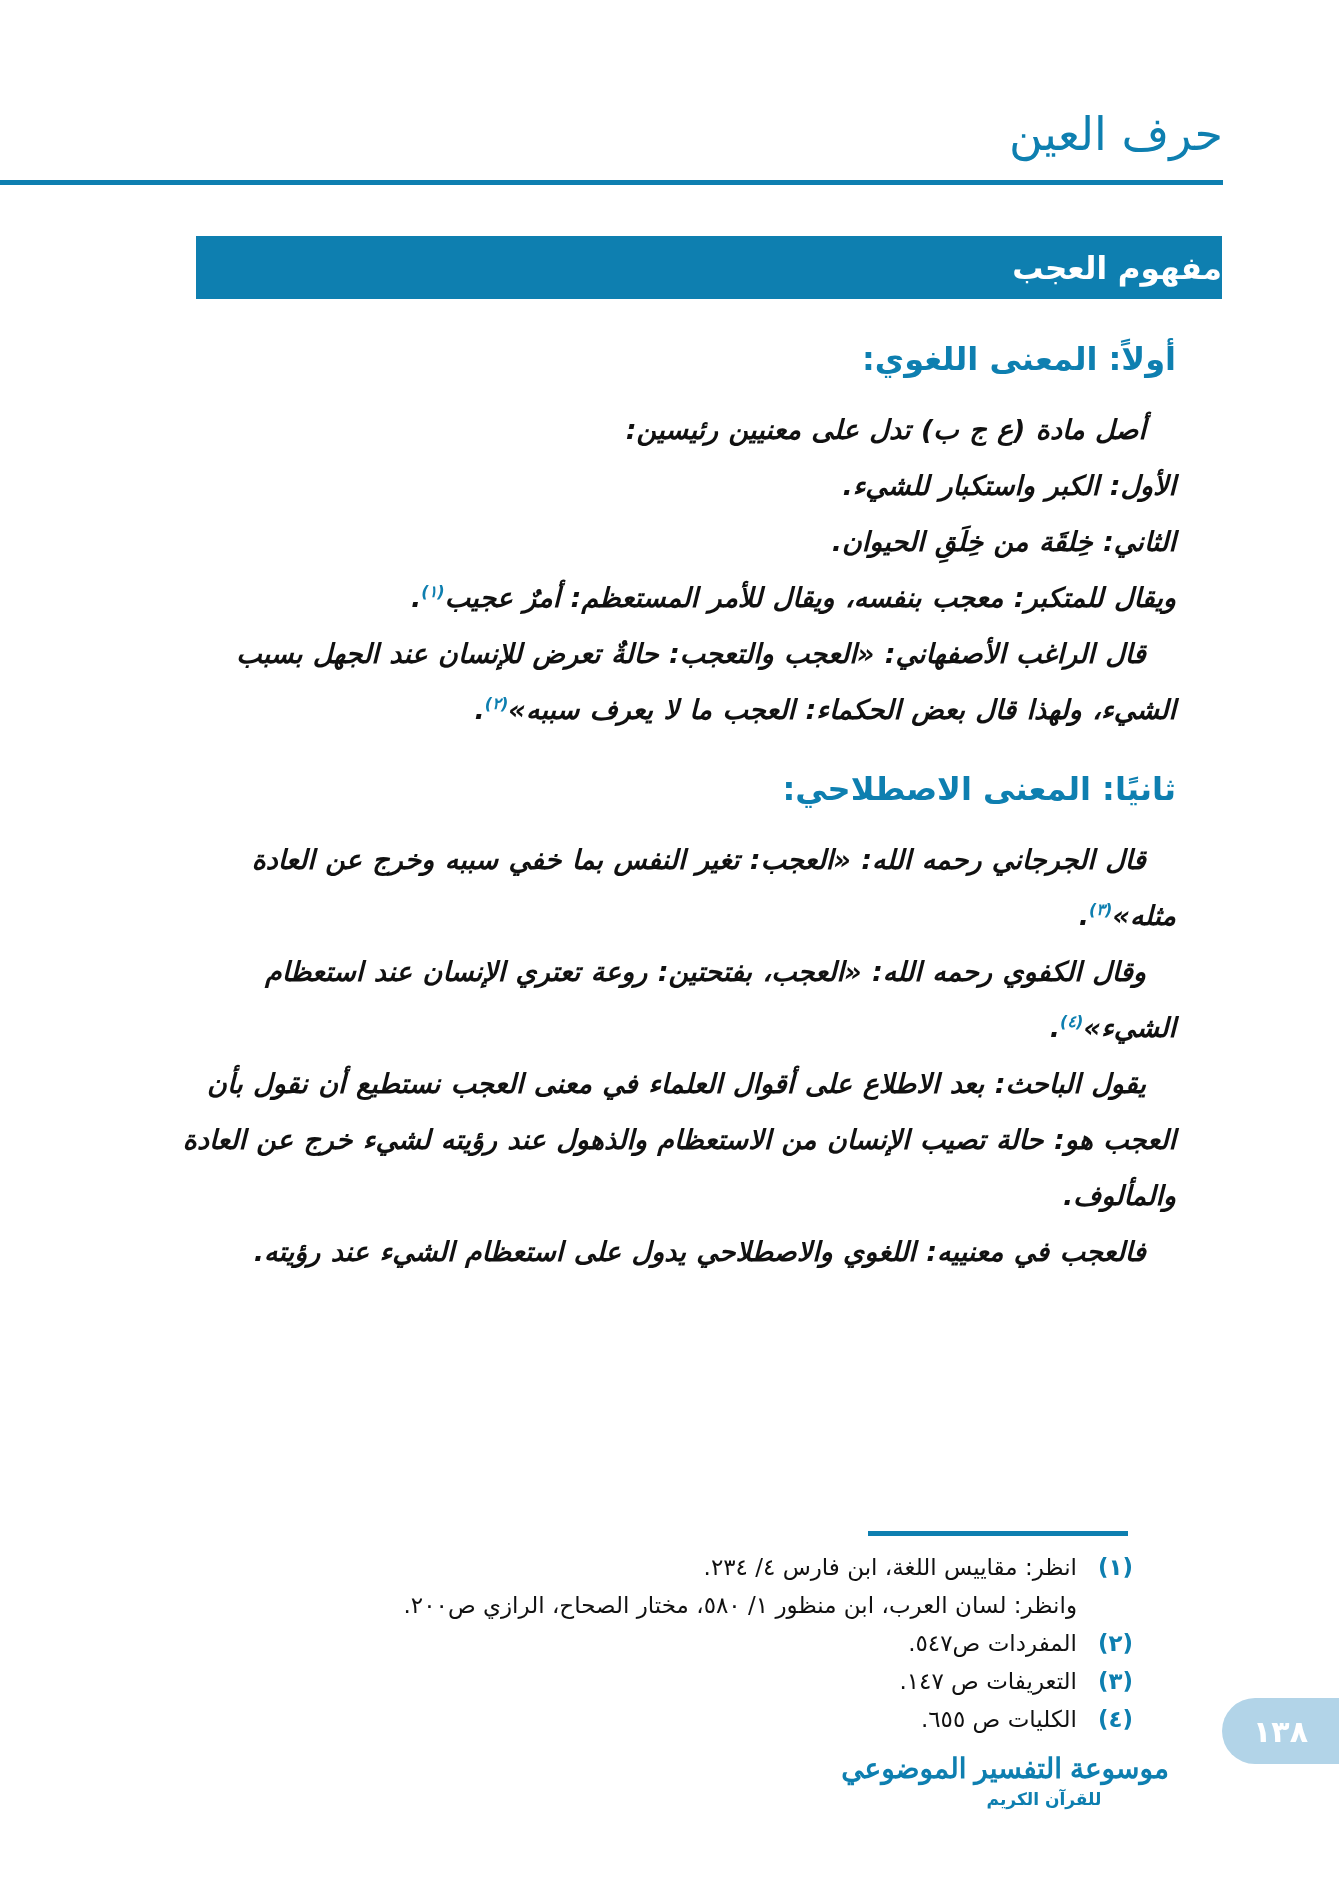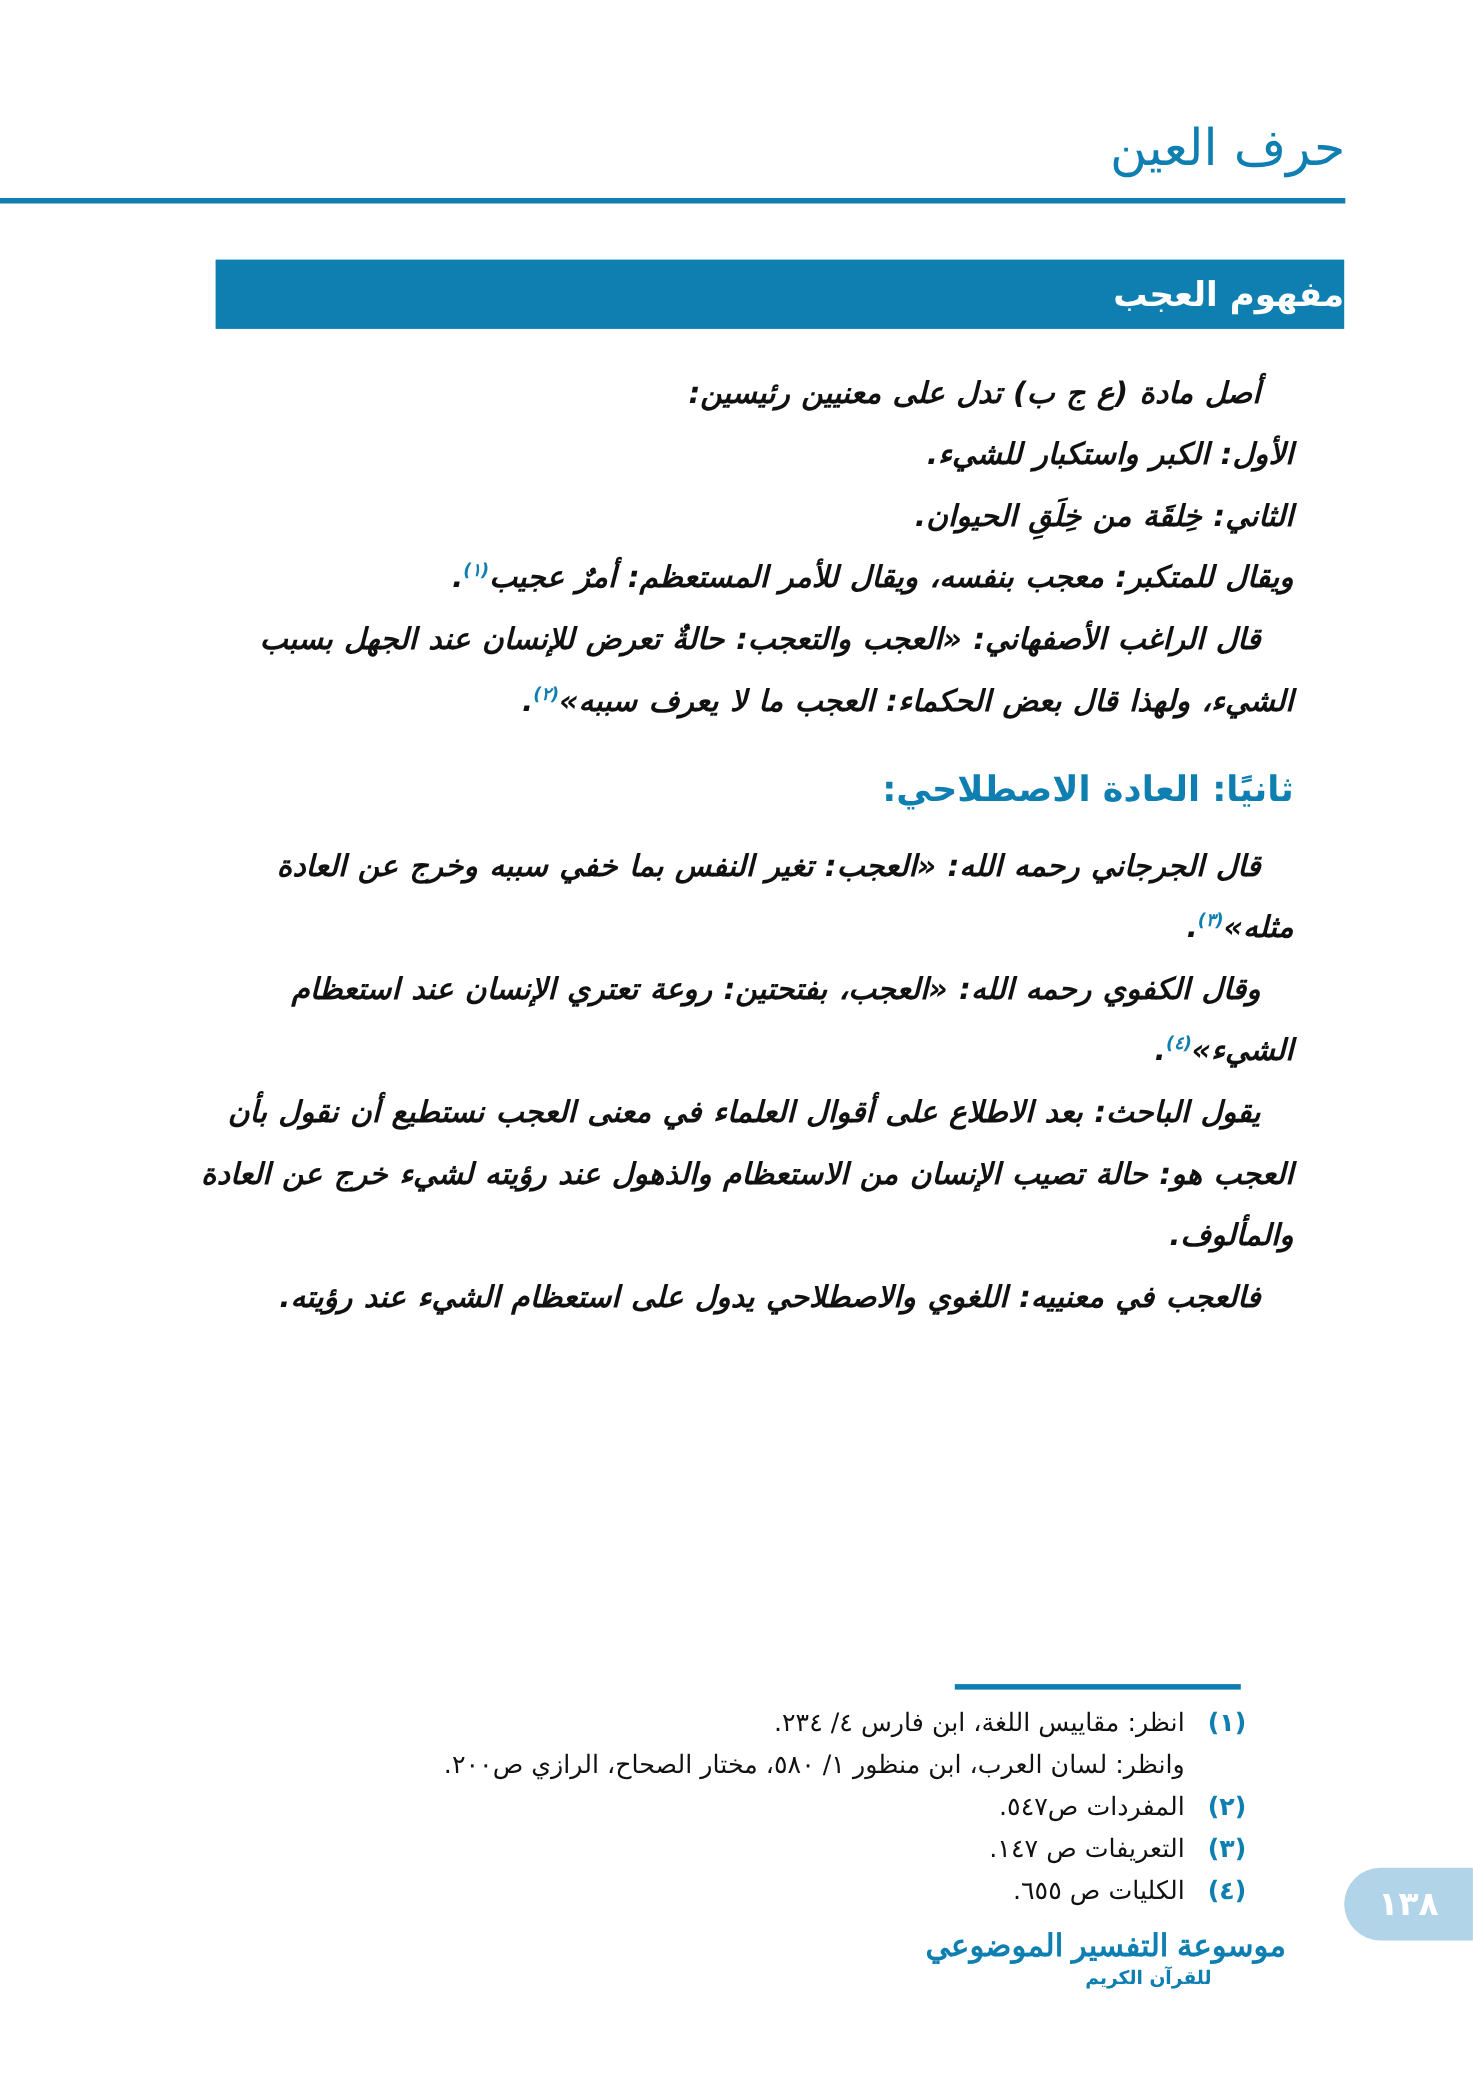--- a/index.html
+++ b/index.html
@@ -89,27 +89,28 @@
 
   <div class="chapter-calligraphy">حرف العين</div>
 
   <div class="head-rule"></div>
 
   <div class="banner">
     <span class="banner-title">مفهوم العجب</span>
   </div>
 
   <div class="article" id="article">
+      <h2 class="heading"><span>أولاً: المعنى اللغوي:</span></h2>
       <p class="line indent"><span>أصل مادة (ع ج ب) تدل على معنيين رئيسين:</span></p>
       <p class="line"><span>الأول: الكبر واستكبار للشيء.</span></p>
       <p class="line"><span>الثاني: خِلقَة من خِلَقِ الحيوان.</span></p>
       <p class="line"><span>ويقال للمتكبر: معجب بنفسه، ويقال للأمر المستعظم: أمرٌ عجيب</span><sup class="fnref">(١)</sup><span>.</span></p>
       <p class="line indent"><span>قال الراغب الأصفهاني: «العجب والتعجب: حالةٌ تعرض للإنسان عند الجهل بسبب</span></p>
       <p class="line"><span>الشيء، ولهذا قال بعض الحكماء: العجب ما لا يعرف سببه»</span><sup class="fnref">(٢)</sup><span>.</span></p>
-      <h2 class="heading"><span>ثانيًا: العادة الاصطلاحي:</span></h2>
+      <h2 class="heading"><span>ثانيًا: المعنى الاصطلاحي:</span></h2>
       <p class="line indent"><span>قال الجرجاني رحمه الله: «العجب: تغير النفس بما خفي سببه وخرج عن العادة مثله»</span><sup class="fnref">(٣)</sup><span>.</span></p>
       <p class="line indent"><span>وقال الكفوي رحمه الله: «العجب، بفتحتين: روعة تعتري الإنسان عند استعظام</span></p>
       <p class="line"><span>الشيء»</span><sup class="fnref">(٤)</sup><span>.</span></p>
       <p class="line indent"><span>يقول الباحث: بعد الاطلاع على أقوال العلماء في معنى العجب نستطيع أن نقول بأن</span></p>
       <p class="line"><span>العجب هو: حالة تصيب الإنسان من الاستعظام والذهول عند رؤيته لشيء خرج عن العادة</span></p>
       <p class="line"><span>والمألوف.</span></p>
       <p class="line indent"><span>فالعجب في معنييه: اللغوي والاصطلاحي يدول على استعظام الشيء عند رؤيته.</span></p>
     </div>
 
   <div class="fn-rule"></div>

